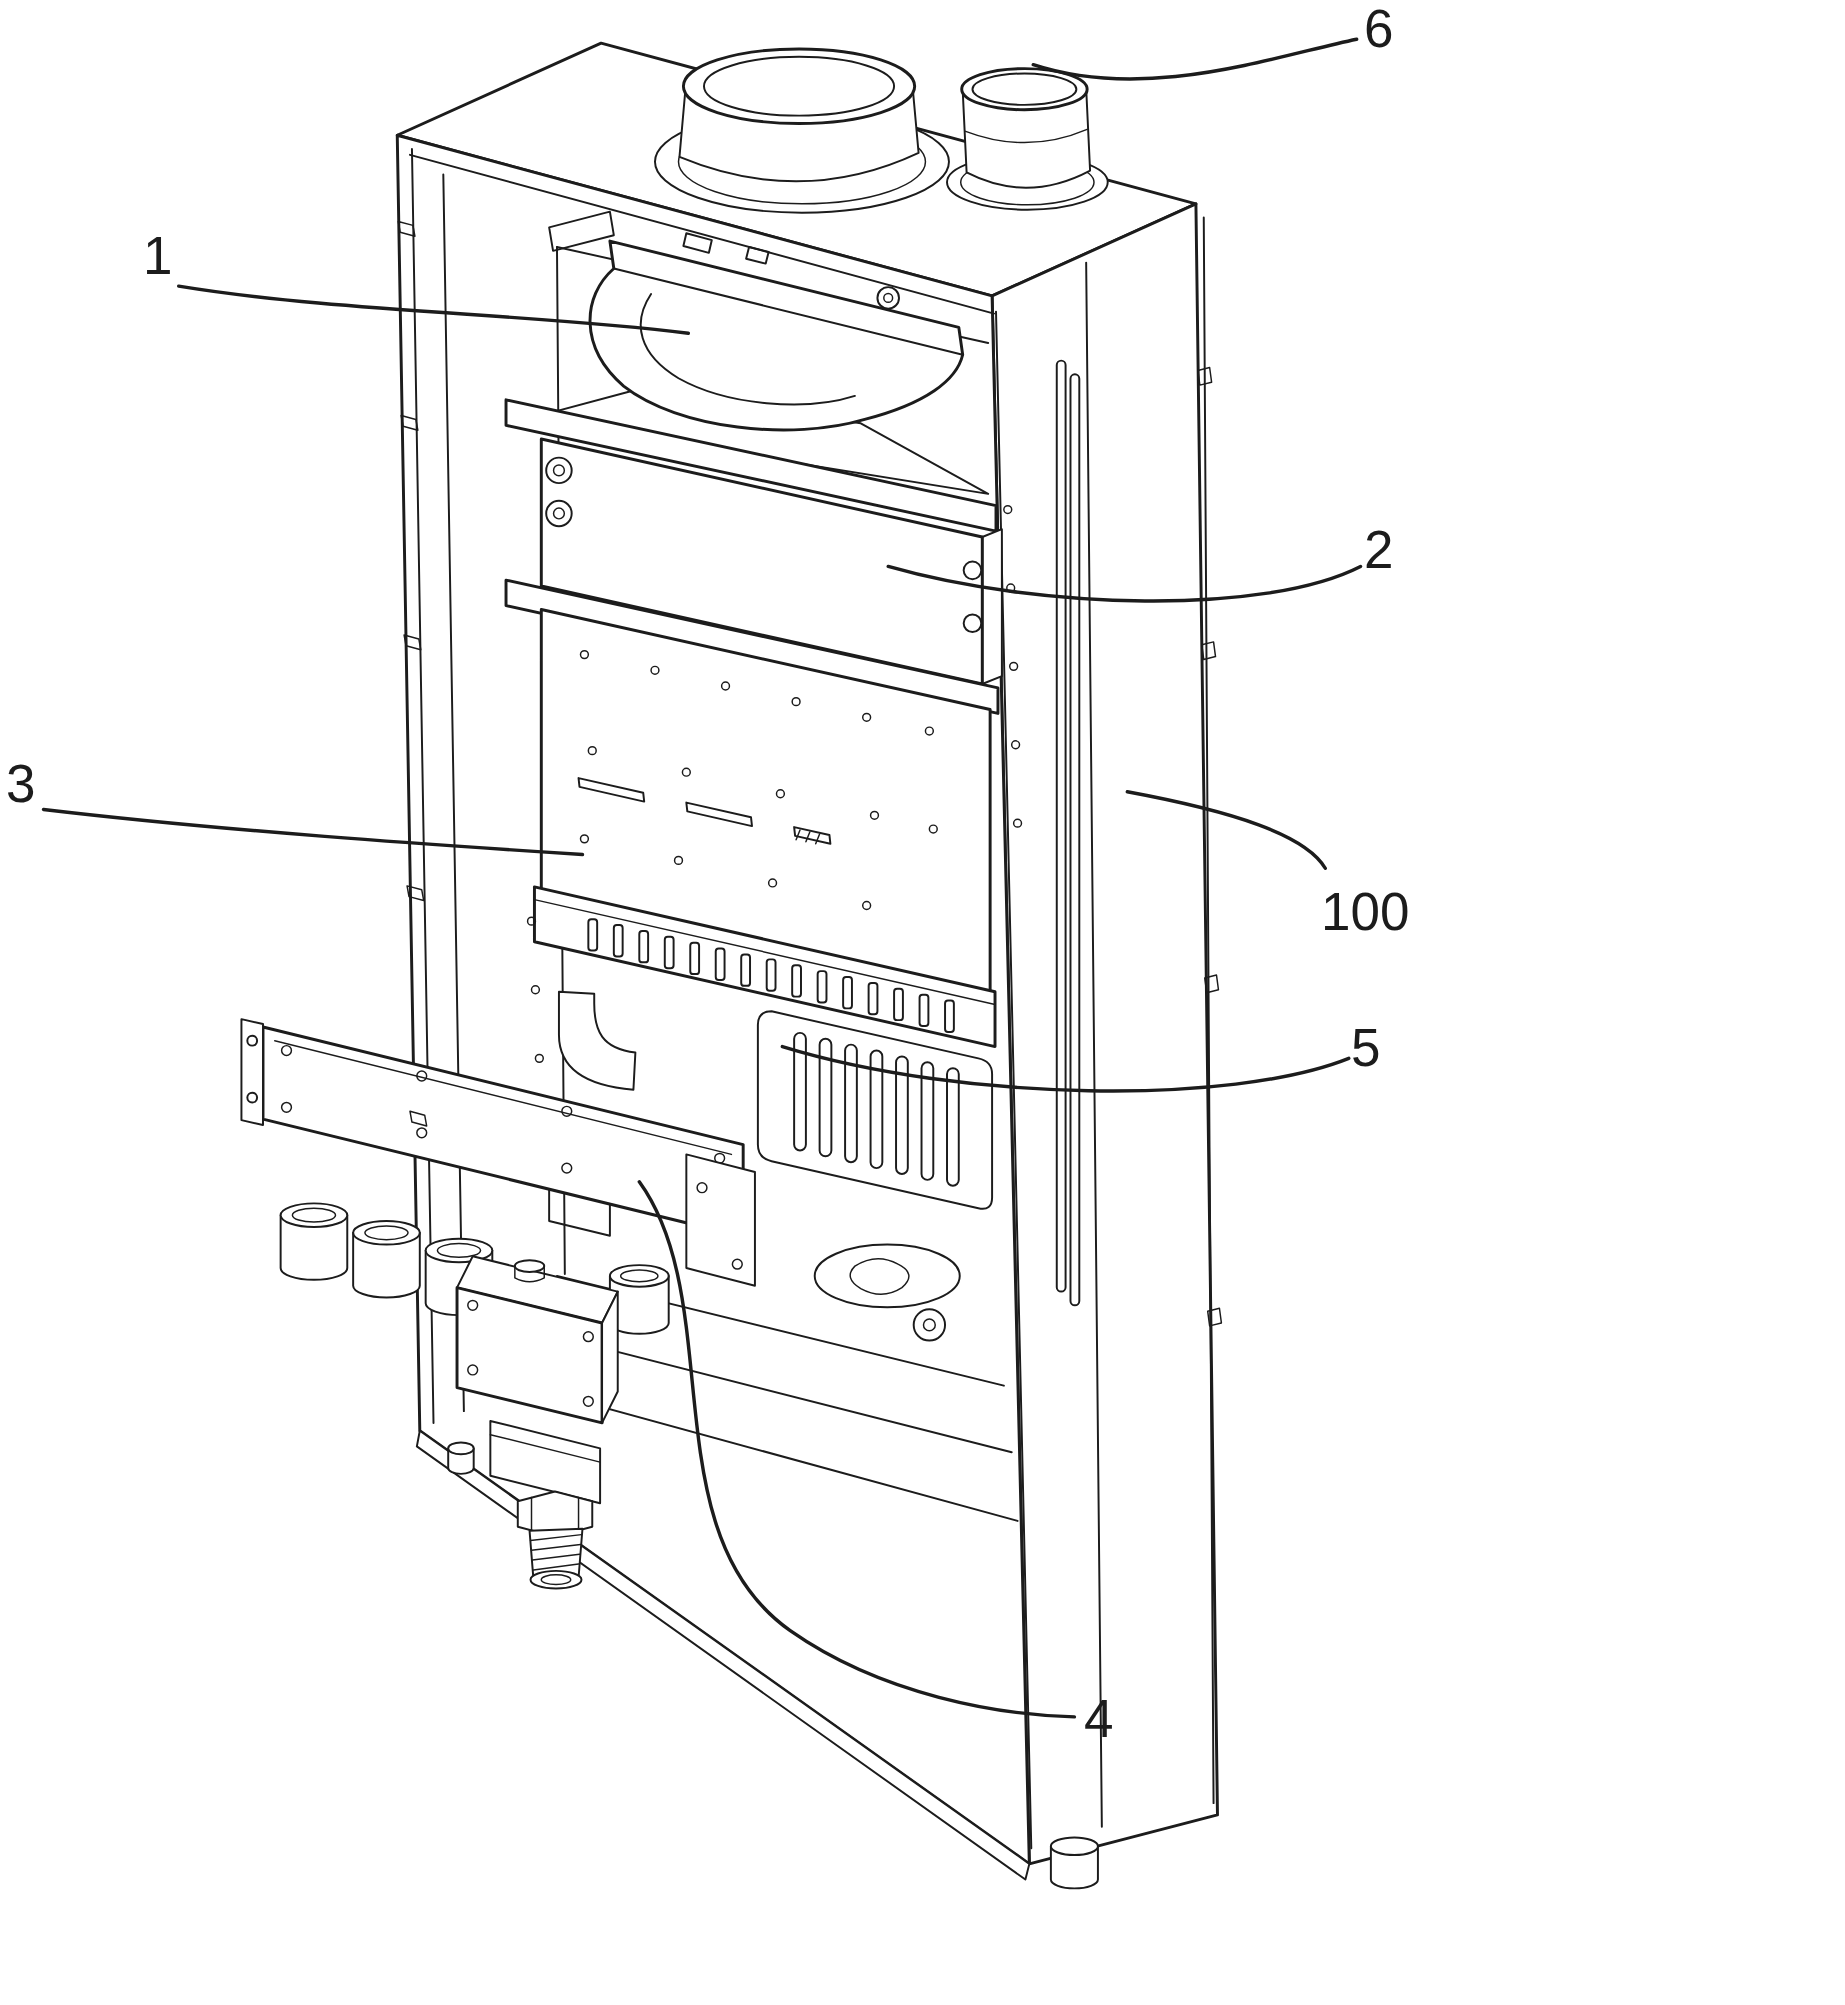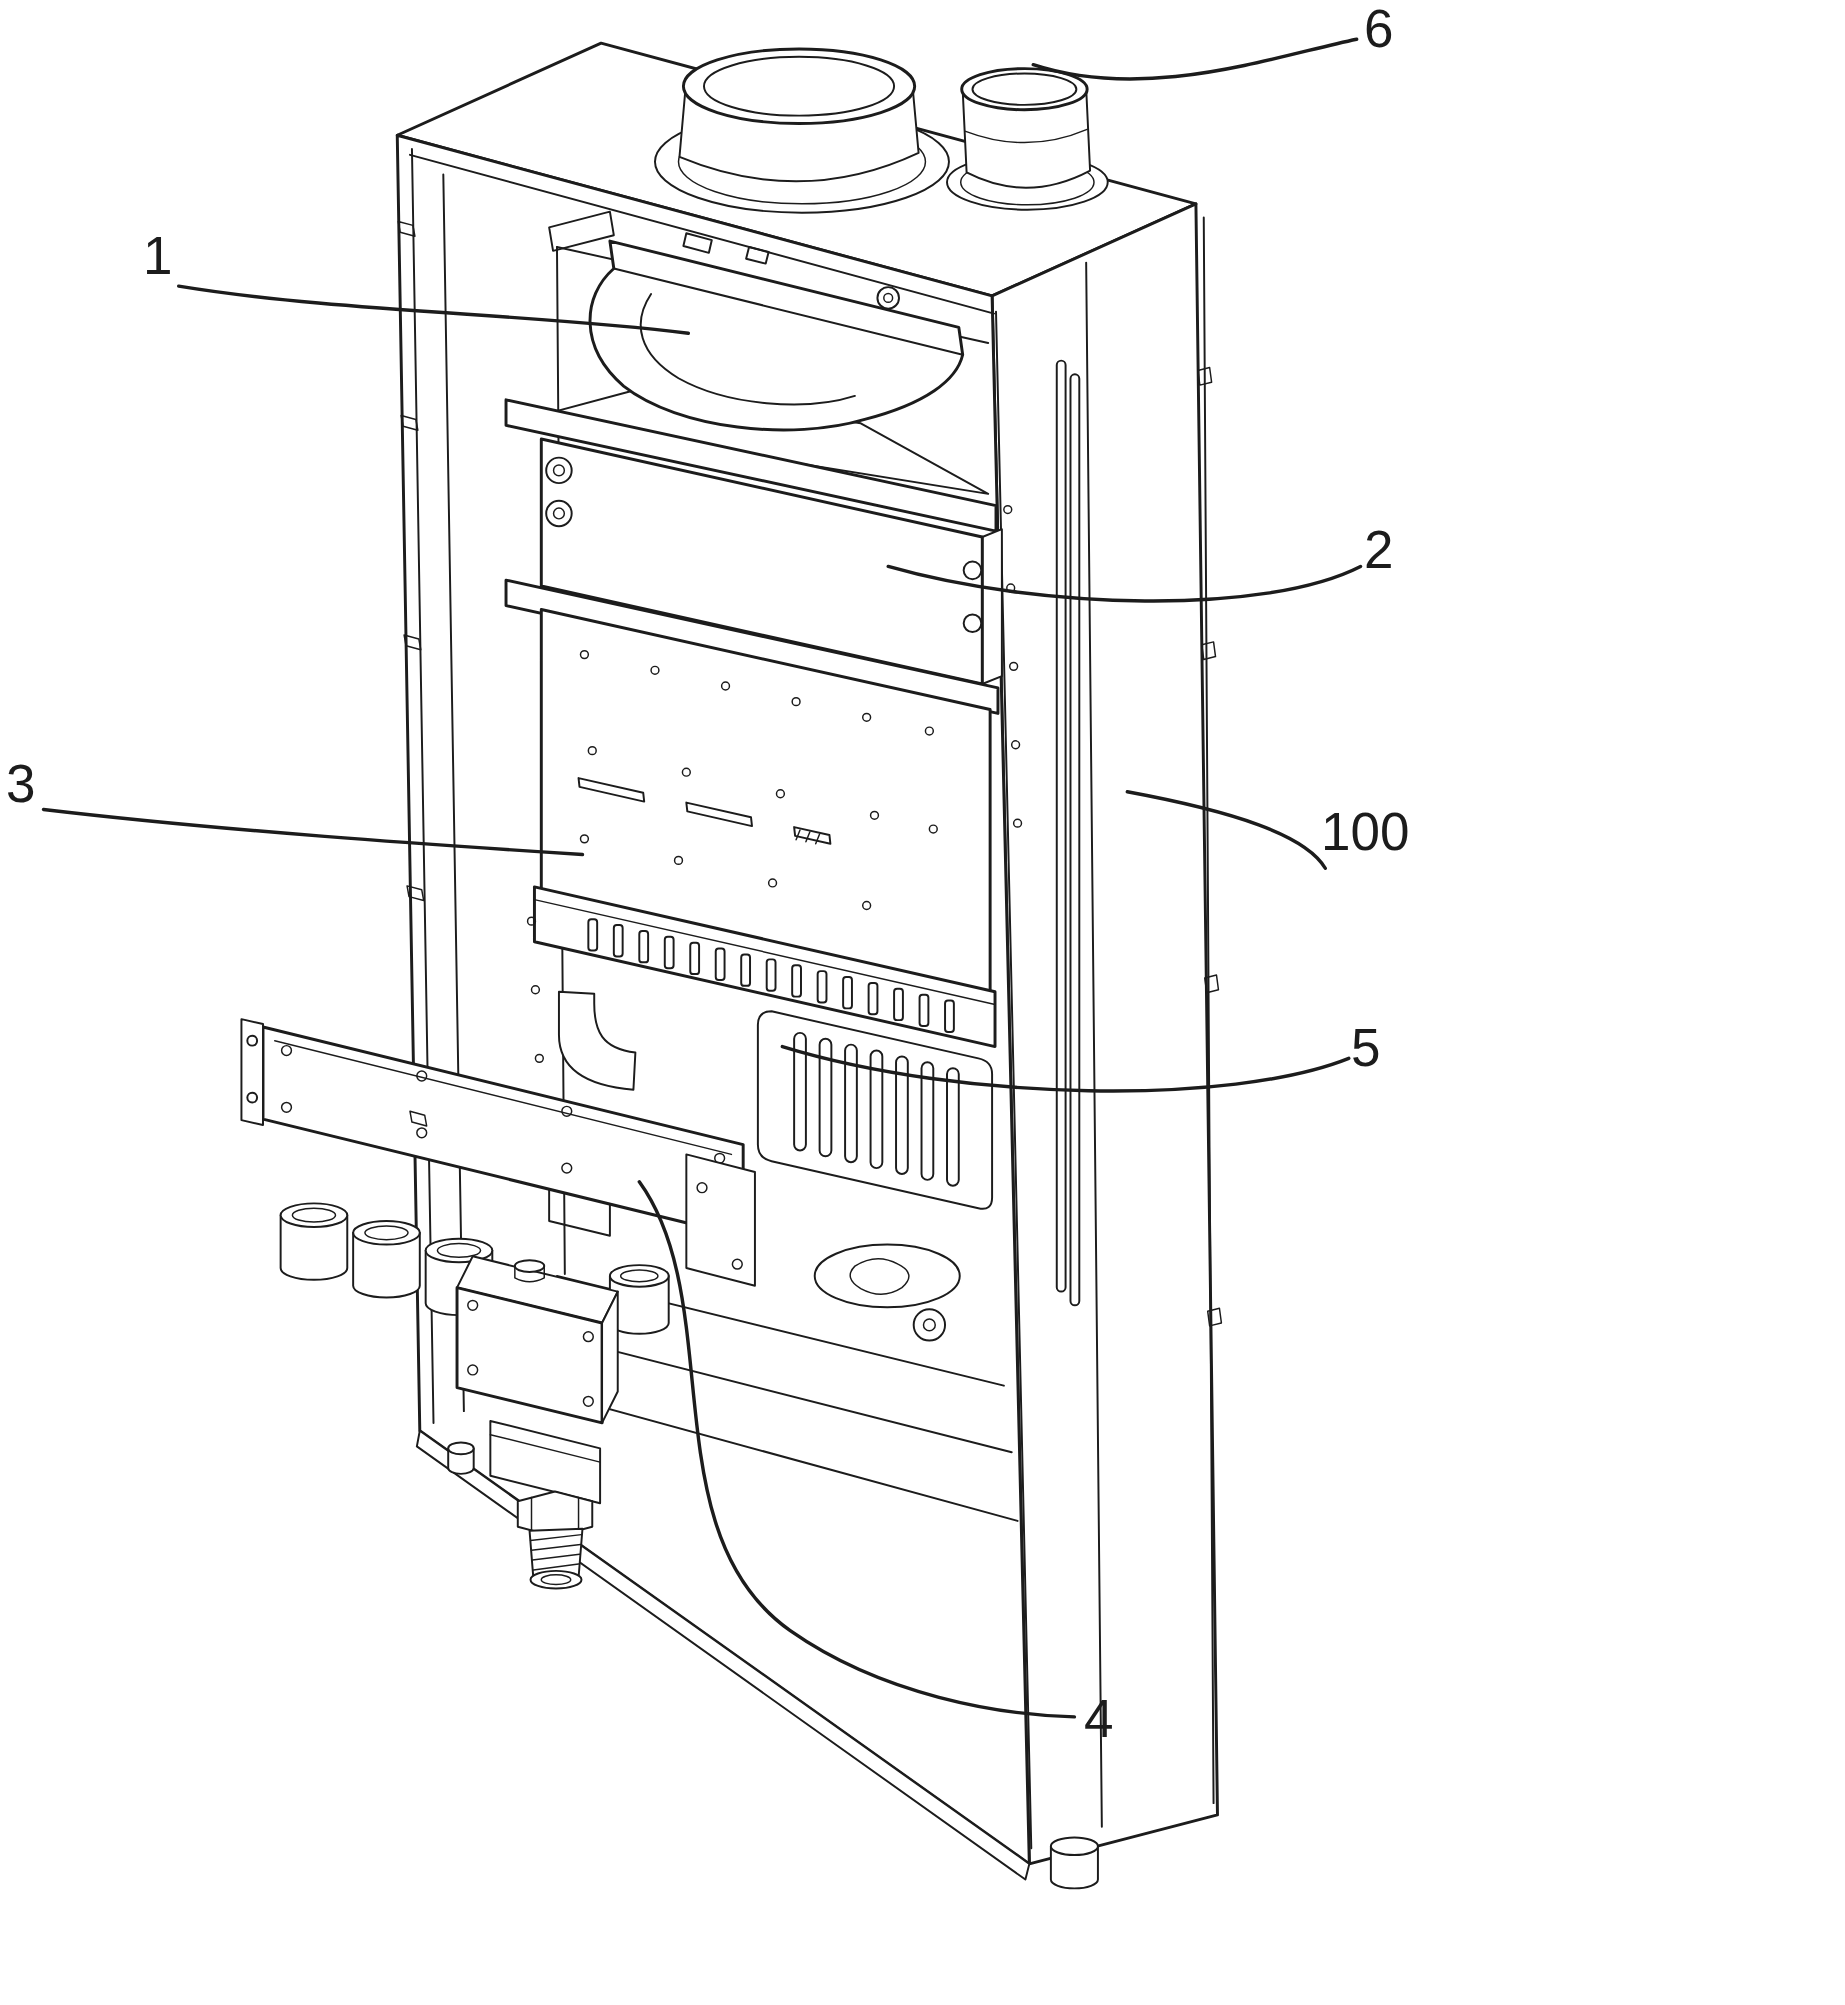--- a/index.html
+++ b/index.html
@@ -225,16 +225,16 @@
     <path d="M1150,808 C1258,828 1332,852 1352,886"></path>
   </g>
 </svg>
 
   <div class="ref-label" style="left:143px;top:229px">1</div>
   <div class="ref-label" style="left:1364px;top:523px">2</div>
   <div class="ref-label" style="left:5.9px;top:757px">3</div>
   <div class="ref-label" style="left:1084px;top:1692px">4</div>
   <div class="ref-label" style="left:1351px;top:1021px">5</div>
   <div class="ref-label" style="left:1364px;top:2px">6</div>
-  <div class="ref-label" style="left:1321px;top:805px">100</div>
+  <div class="ref-label" style="left:1321px;top:885px">100</div>
 
 </div>
 
 
 </body></html>

